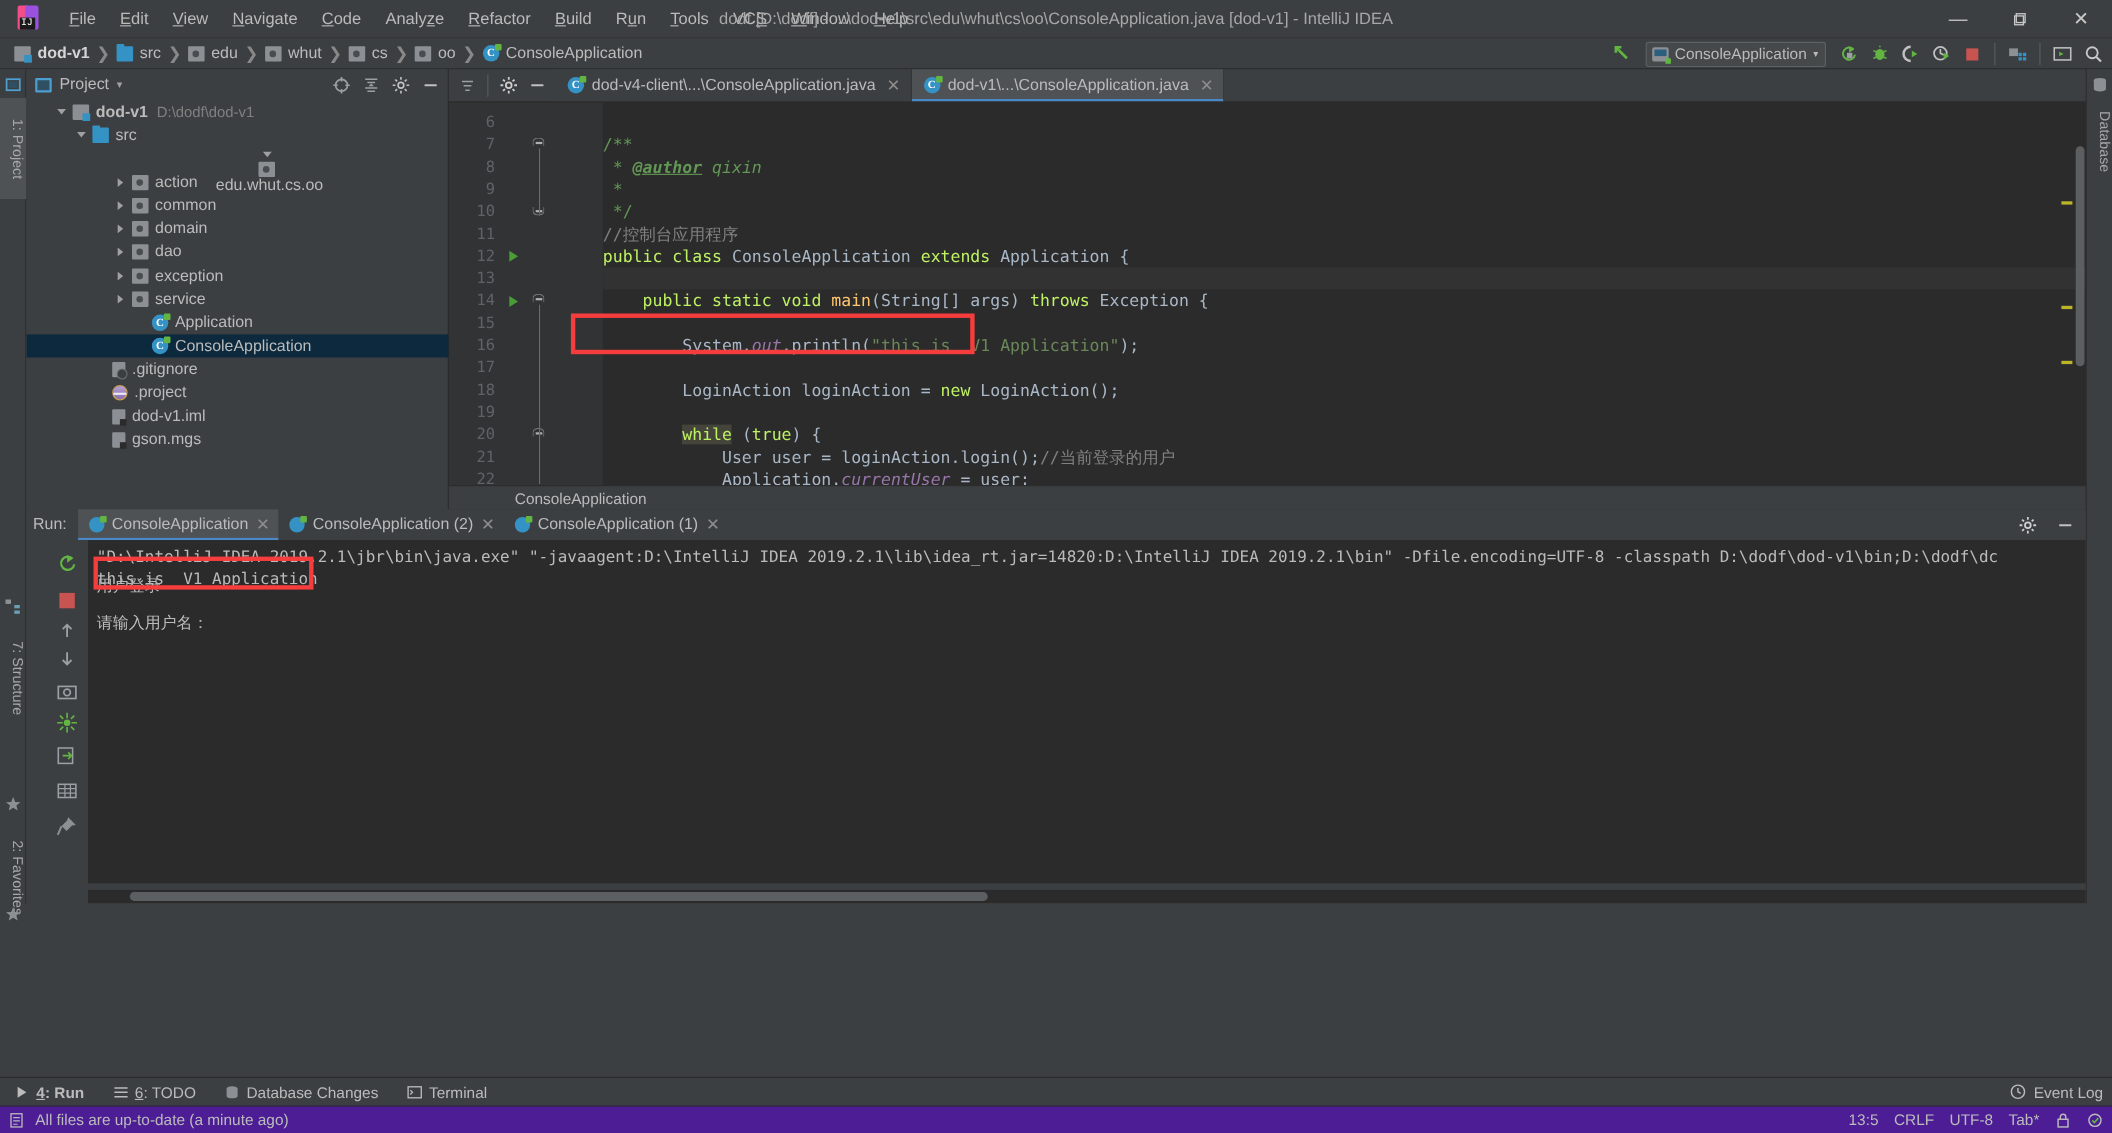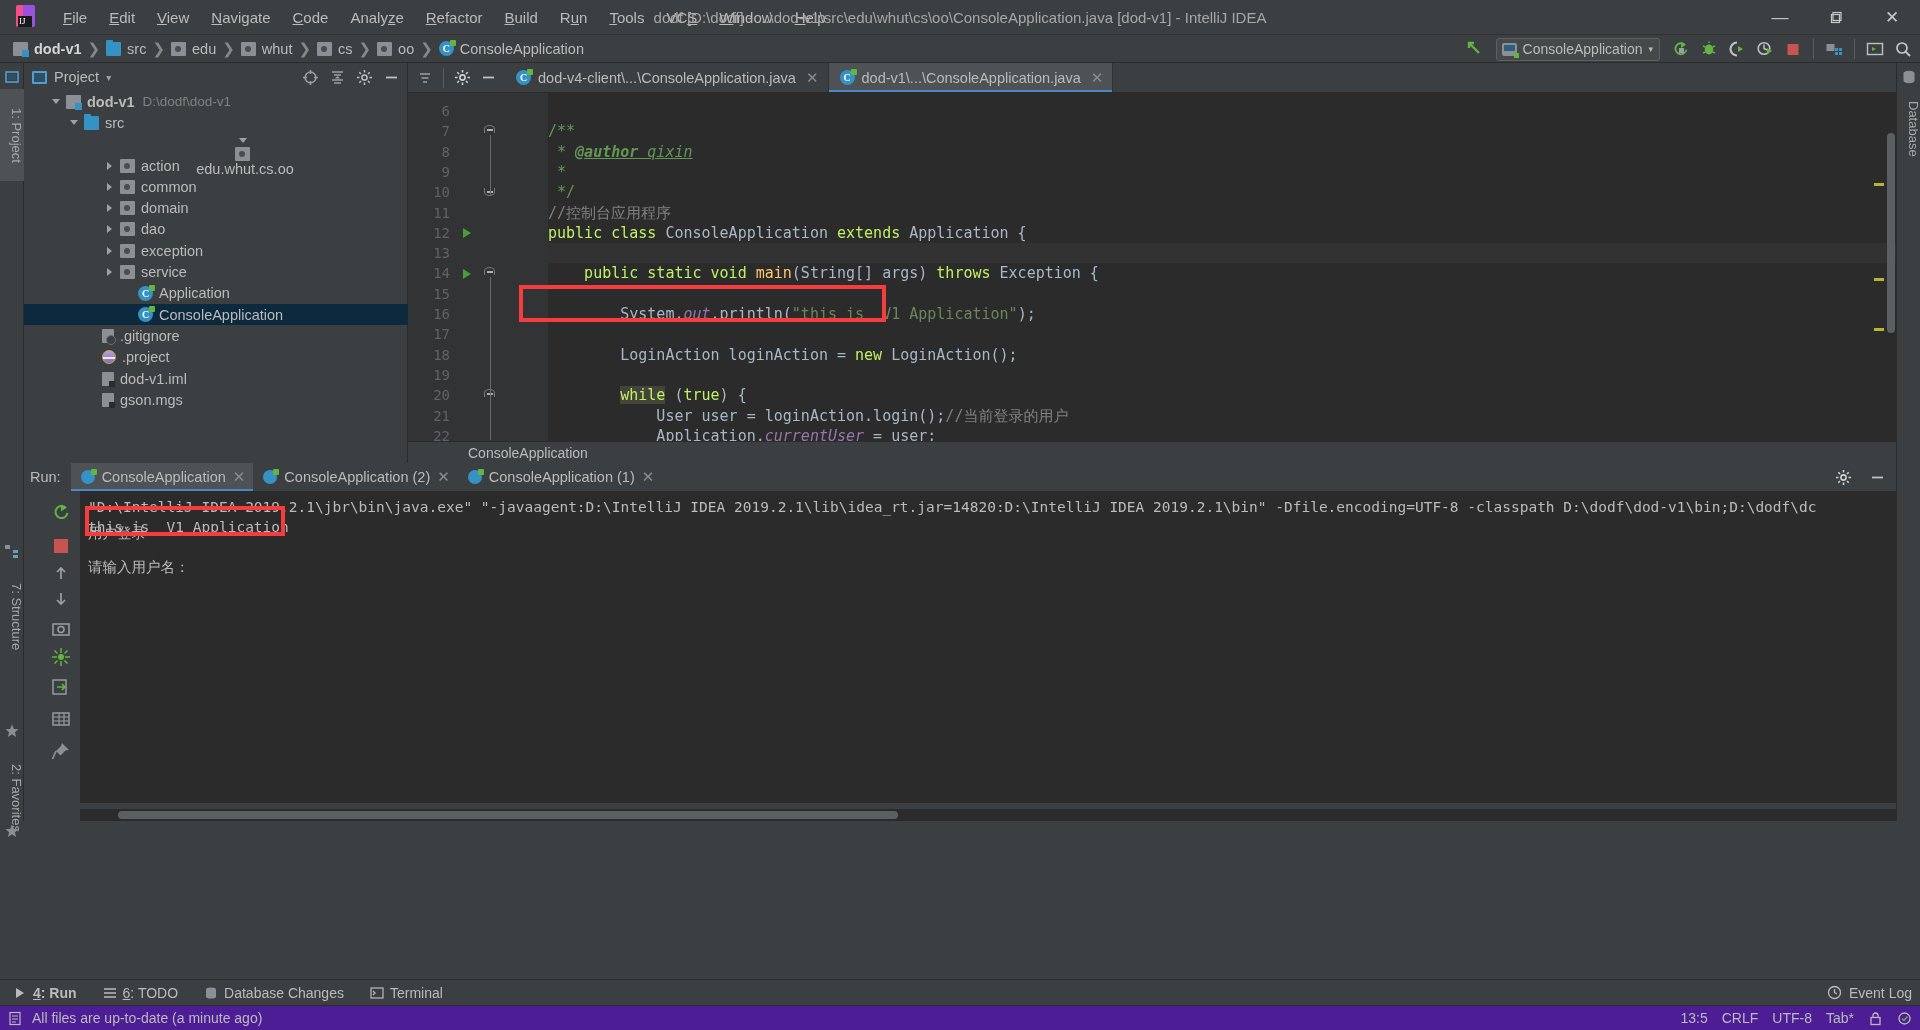--- a/index.html
+++ b/index.html
@@ -18,21 +18,21 @@
   
   #titlebar {
     position:absolute; left:0; top:0; width:1920px; height:35px;
     background:#3c3f41; display:flex; align-items:center;
     border-bottom:1px solid #323232;
   }
   #logo { width:26px; height:26px; margin:0 12px 0 14px; position:relative; flex:0 0 auto; }
   #logo .l1 { position:absolute; left:2px; top:1px; width:9px; height:22px; background:#f24f8a; border-radius:2px 0 0 2px;}
   #logo .l2 { position:absolute; left:9px; top:1px; width:12px; height:22px; background:#9b51e0; border-radius:0 2px 2px 0;}
   #logo .l3 { position:absolute; left:4px; top:12px; width:14px; height:11px; background:#1a1a1a;}
-  #logo .lt { position:absolute; left:5px; top:12px; width:14px; height:11px; color:#fff; font-size:9px; line-height:11px; font-family:Liberation Serif, serif;}
+  #logo .lt { position:absolute; left:5px; top:12px; width:14px; height:11px; color:#fff; font-size:9px; line-height:11px; font-family:Liberation Mono, monospace;}
   .menu { display:flex; align-items:center; gap:0px; }
   .menu-item {
     padding:4px 11px; font-size:15px; color:#bbbbbb; cursor:default; white-space:nowrap;
   }
   .menu-item u { text-decoration:underline; }
   #win-title {
     position:absolute; left:0; top:0; width:1920px; height:35px;
     display:flex; align-items:center; justify-content:center;
     font-size:15px; color:#a7a7a7; pointer-events:none;
   }
@@ -181,21 +181,21 @@
   .cline {
     position:absolute; left:0; height:20.3px; line-height:20.3px;
     font-family:"DejaVu Sans Mono", monospace; font-size:15px; white-space:pre;
     color:#a9b7c6;
   }
   .caretline { position:absolute; left:0; width:1348px; height:20.3px; background:#323232; }
   .kw  { color:#bef264; }
   .cmt { color:#808080; }
   .jdoc{ color:#629755; }
   .jtag{ color:#629755; font-weight:bold; font-style:italic; text-decoration:underline; }
-  .jval{ color:#629755; font-style:italic;text-decoration:underline; }
+  .jval{ color:#629755; font-style:italic; }
   .str { color:#6a8759; }
   .fld { color:#9876aa; font-style:italic; }
   .typ { color:#a9b7c6; }
   .mth { color:#ffc66d; }
   .hlw { background:#45443b; }
   #breadcrumb-bottom {
     position:absolute; left:0; bottom:0; width:1488px; height:22px;
     background:#3c3f41; display:flex; align-items:center; padding-left:60px;
     font-size:14px; color:#bbbbbb; border-top:1px solid #2b2b2b;
   }

